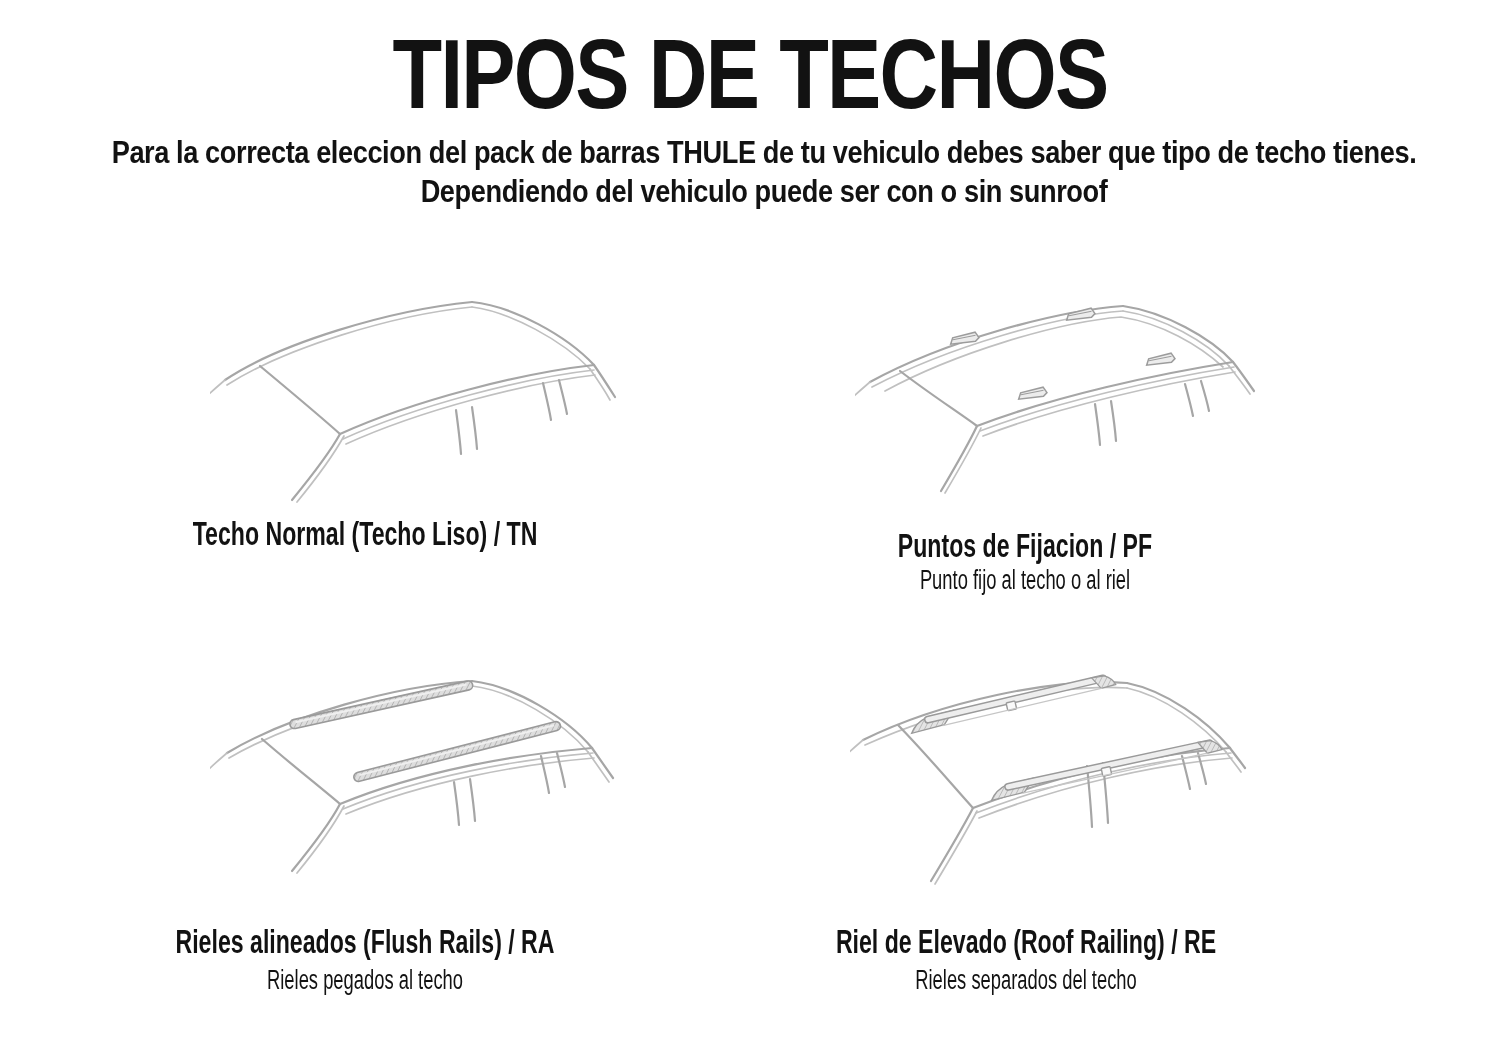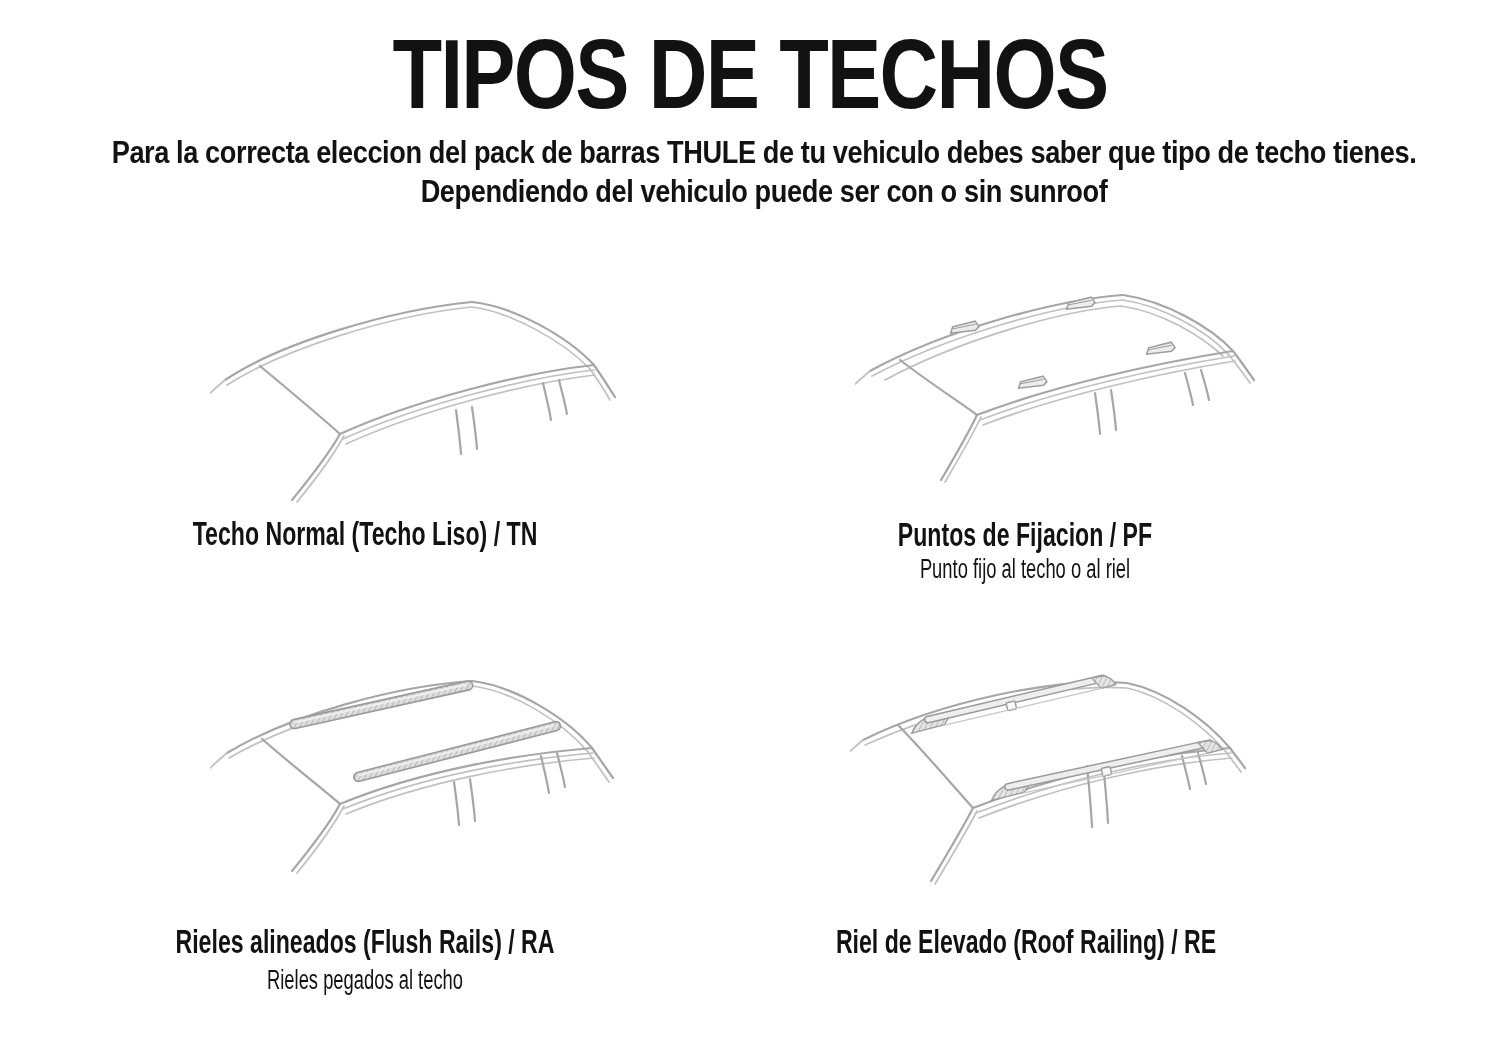--- a/index.html
+++ b/index.html
@@ -81,21 +81,21 @@
       <path class="s1" d="M349,92 C352,104 355,115 357,126"></path>
     </g>
   </svg>
   <div class="caption" style="left:10px;top:233px;width:590px">
     <h3 class="main cc">
       <span class="sx68">Techo Normal (Techo Liso) / TN</span>
     </h3>
   </div>
 </section>
 
-<section class="roof-cell" style="left:770px;top:269px;width:560px;height:330px">
+<section class="roof-cell" style="left:770px;top:280px;width:560px;height:330px">
   <svg class="ill" style="left:85px;top:15px;width:410px;height:215px" viewBox="0 0 410 215">
     <g>
       <path class="s1" d="M15,87 C90,46 200,16 268,11"></path>
       <path class="s2" d="M17,92 C95,51 202,21 268,16"></path>
       <path class="s2" d="M30,96 C100,58 203,27 266,22 C306,28 344,50 368,72"></path>
       <path class="s1" d="M268,11 C310,17 356,43 378,67"></path>
       <path class="s2" d="M268,16 C308,22 352,47 374,71"></path>
       <path class="s1" d="M378,67 C385,76 392,86 399,96"></path>
       <path class="s2" d="M374,71 C381,80 388,89 395,99"></path>
       <path class="s1" d="M122,131 C200,101 302,79 378,67"></path>
@@ -228,14 +228,17 @@
         <path d="M212,-11 L225,-10 C230,-7 233,-3 234,1 L219,1.5 Z" fill="url(#hB)" stroke="#9a9a9a" stroke-width="1.3"></path>
         <rect x="112" y="-6" width="9" height="8" rx="1" fill="#fafafa" stroke="#9a9a9a" stroke-width="1.4"></rect>
         <path d="M30,1.5 L220,1.5" stroke="#c6c6c6" stroke-width="1.3" fill="none"></path>
       </g>
     </g>
   </svg>
   <div class="caption" style="left:16px;top:266px;width:500px">
     <h3 class="main cc">
       <span class="sx68">Riel de Elevado (Roof Railing) / RE</span>
     </h3>
+    <p class="sub cc" style="margin-top:4px">
+      <span class="sx68">Rieles separados del techo</span>
+    </p>
   </div>
 </section>
 
 </body></html>

